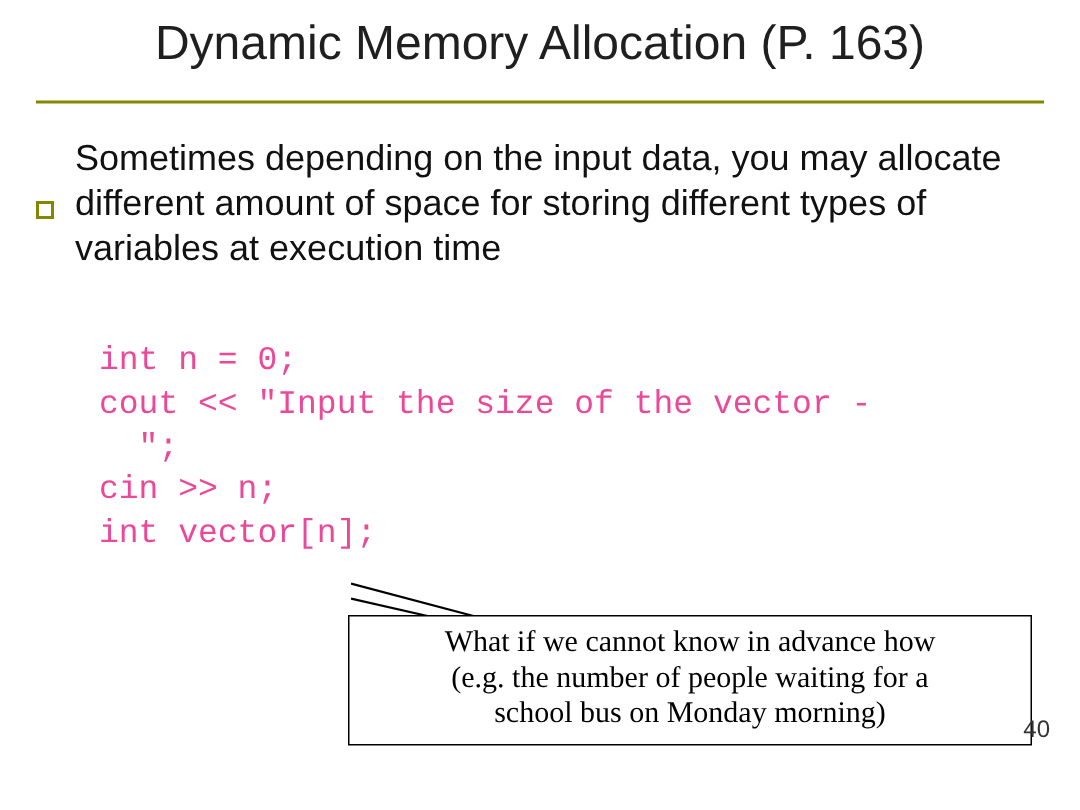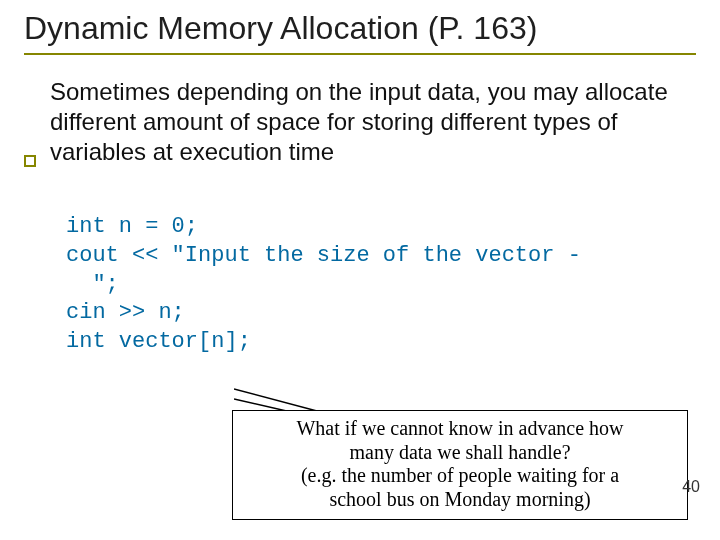--- a/index.html
+++ b/index.html
@@ -8,47 +8,48 @@
     background: #ffffff;
     font-family: Verdana, Geneva, sans-serif;
     position: relative;
     padding: 10px 24px 0 24px;
   }
   .title {
     font-size: 32px;
     font-weight: 400;
     color: #1f1f1f;
     line-height: 1.15;
-    padding-bottom: 6px;
+    padding-bottom: 20px;
     border-bottom: 2px solid #868600;
     margin-bottom: 22px;
+    text-align: center;
   }
   .bullet-row {
     display: flex;
-    align-items: flex-end;
+    align-items: center;
     gap: 14px;
     margin-bottom: 18px;
   }
   .bullet-square {
     width: 12px;
     height: 12px;
     border: 2px solid #868600;
     background: #ffffff;
     margin-top: 8px;
     flex: 0 0 auto;
   }
   .body-text {
     font-size: 24px;
     color: #111;
     line-height: 1.25;
   }
   .code-block {
     font-family: "Courier New", Courier, monospace;
     font-size: 22px;
-    color: #0369a1;
+    color: #ec4899;
     line-height: 1.3;
     margin-left: 42px;
     white-space: pre;
   }
   .callout {
     position: absolute;
     left: 232px;
     top: 410px;
     width: 456px;
     background: #ffffff;
@@ -94,18 +95,17 @@
 <span>int vector[n];</span>
 </div>
 
 <svg class="connector" viewBox="0 0 120 40">
   <line x1="0" y1="10" x2="98" y2="36" stroke="#000" stroke-width="1.5"></line>
   <line x1="0" y1="20" x2="70" y2="36" stroke="#000" stroke-width="1.5"></line>
 </svg>
 
 <div class="callout">
   <div>What if we cannot know in advance how</div>
-  <div>many data we shall handle?</div>
   <div>(e.g. the number of people waiting for a</div>
   <div>school bus on Monday morning)</div>
 </div>
 
 <div class="page-num">40</div>
 
 </body></html>

